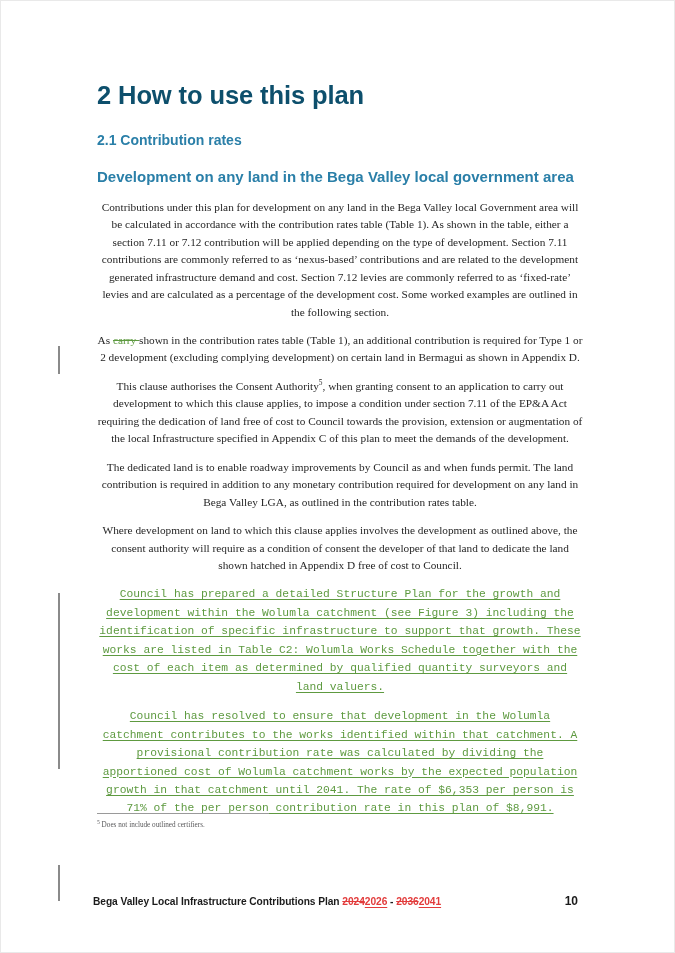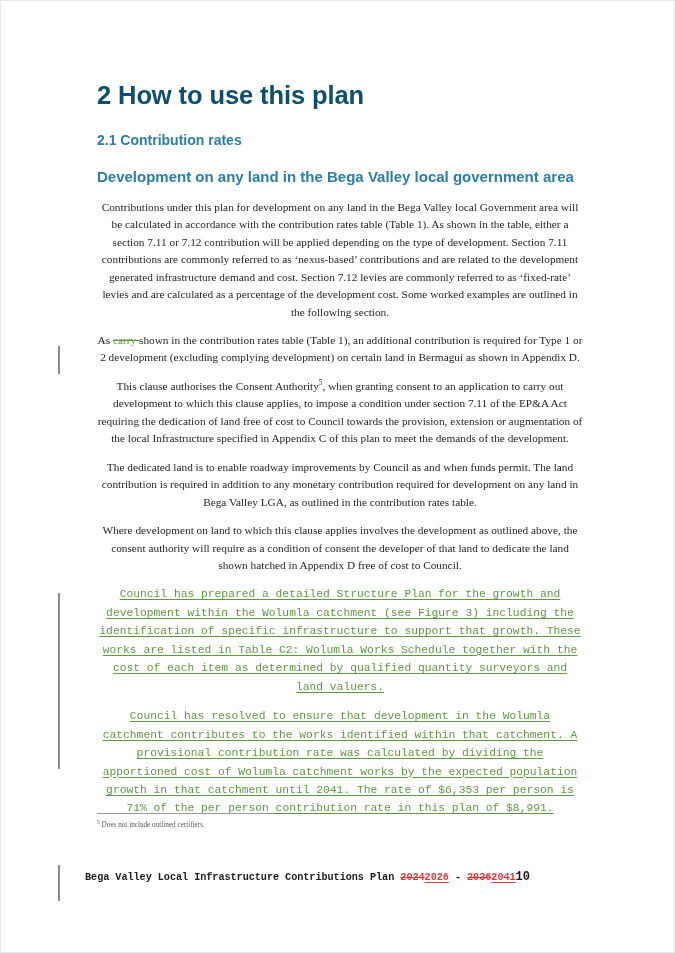--- a/index.html
+++ b/index.html
@@ -123,26 +123,26 @@
   }
   .footnote-text sup {
     font-size: 5.6px;
     vertical-align: super;
     line-height: 0;
   }
 
   
   .footer {
     position: absolute;
-    left: 84px;
+    left: 92px;
     top: 869px;
     width: 486px;
     display: flex;
     align-items: baseline;
-    font-family: Liberation Mono, monospace;
+    justify-content: space-between;
   }
   .footer-title {
     font-size: 10.2px;
     font-weight: bold;
     color: #1b1b1b;
     letter-spacing: -0.05px;
     white-space: nowrap;
   }
   .footer-title .d-del {
     color: #e23b3b;
@@ -154,20 +154,21 @@
     text-underline-offset: 1.5px;
   }
   .footer-title .dash {
     color: #1b1b1b;
   }
   .footer-page {
     font-size: 12px;
     font-weight: bold;
     color: #1b1b1b;
     padding-right: 1px;
+    margin-top: 24px;
   }
 </style>
 </head>
 <body>
 
 <div class="page">
 
   <div class="changebar" style="top:345px;height:28px;"></div>
   <div class="changebar" style="top:592px;height:176px;"></div>
   <div class="changebar" style="top:864px;height:36px;"></div>

